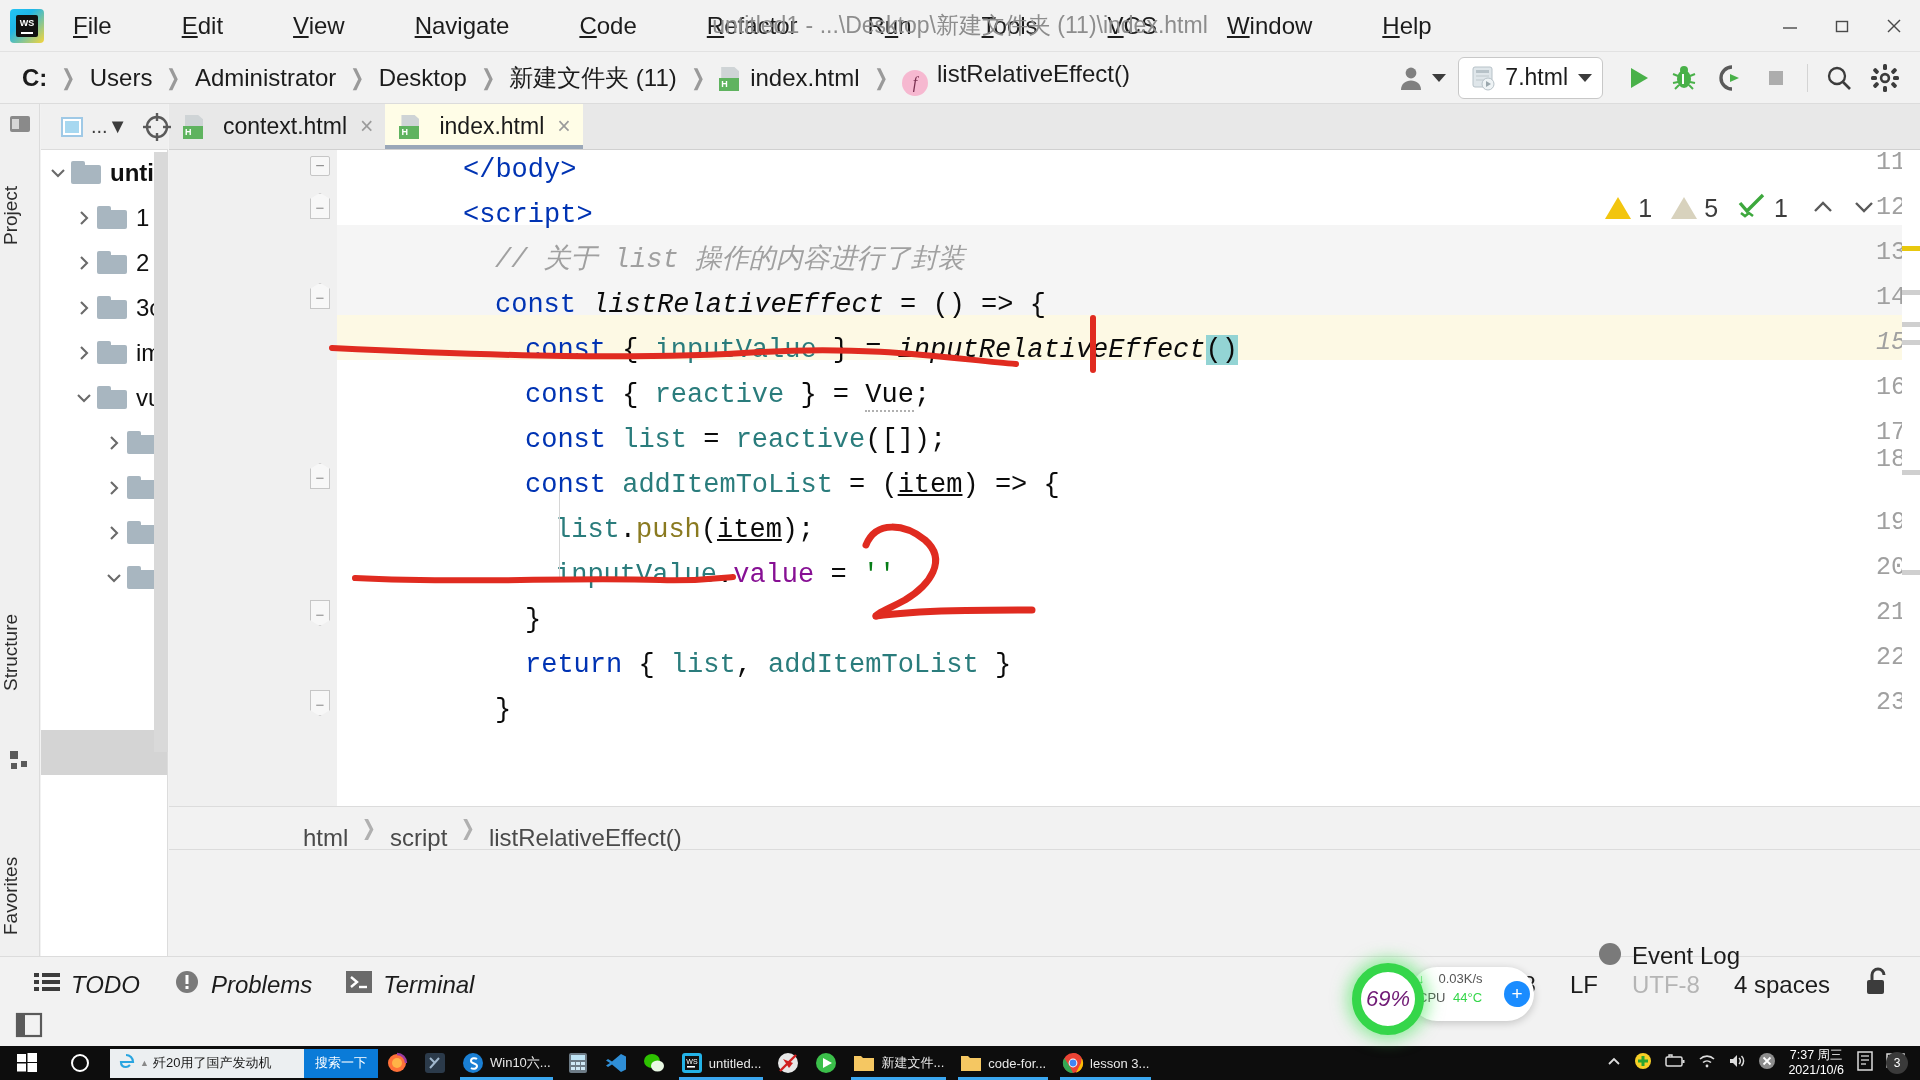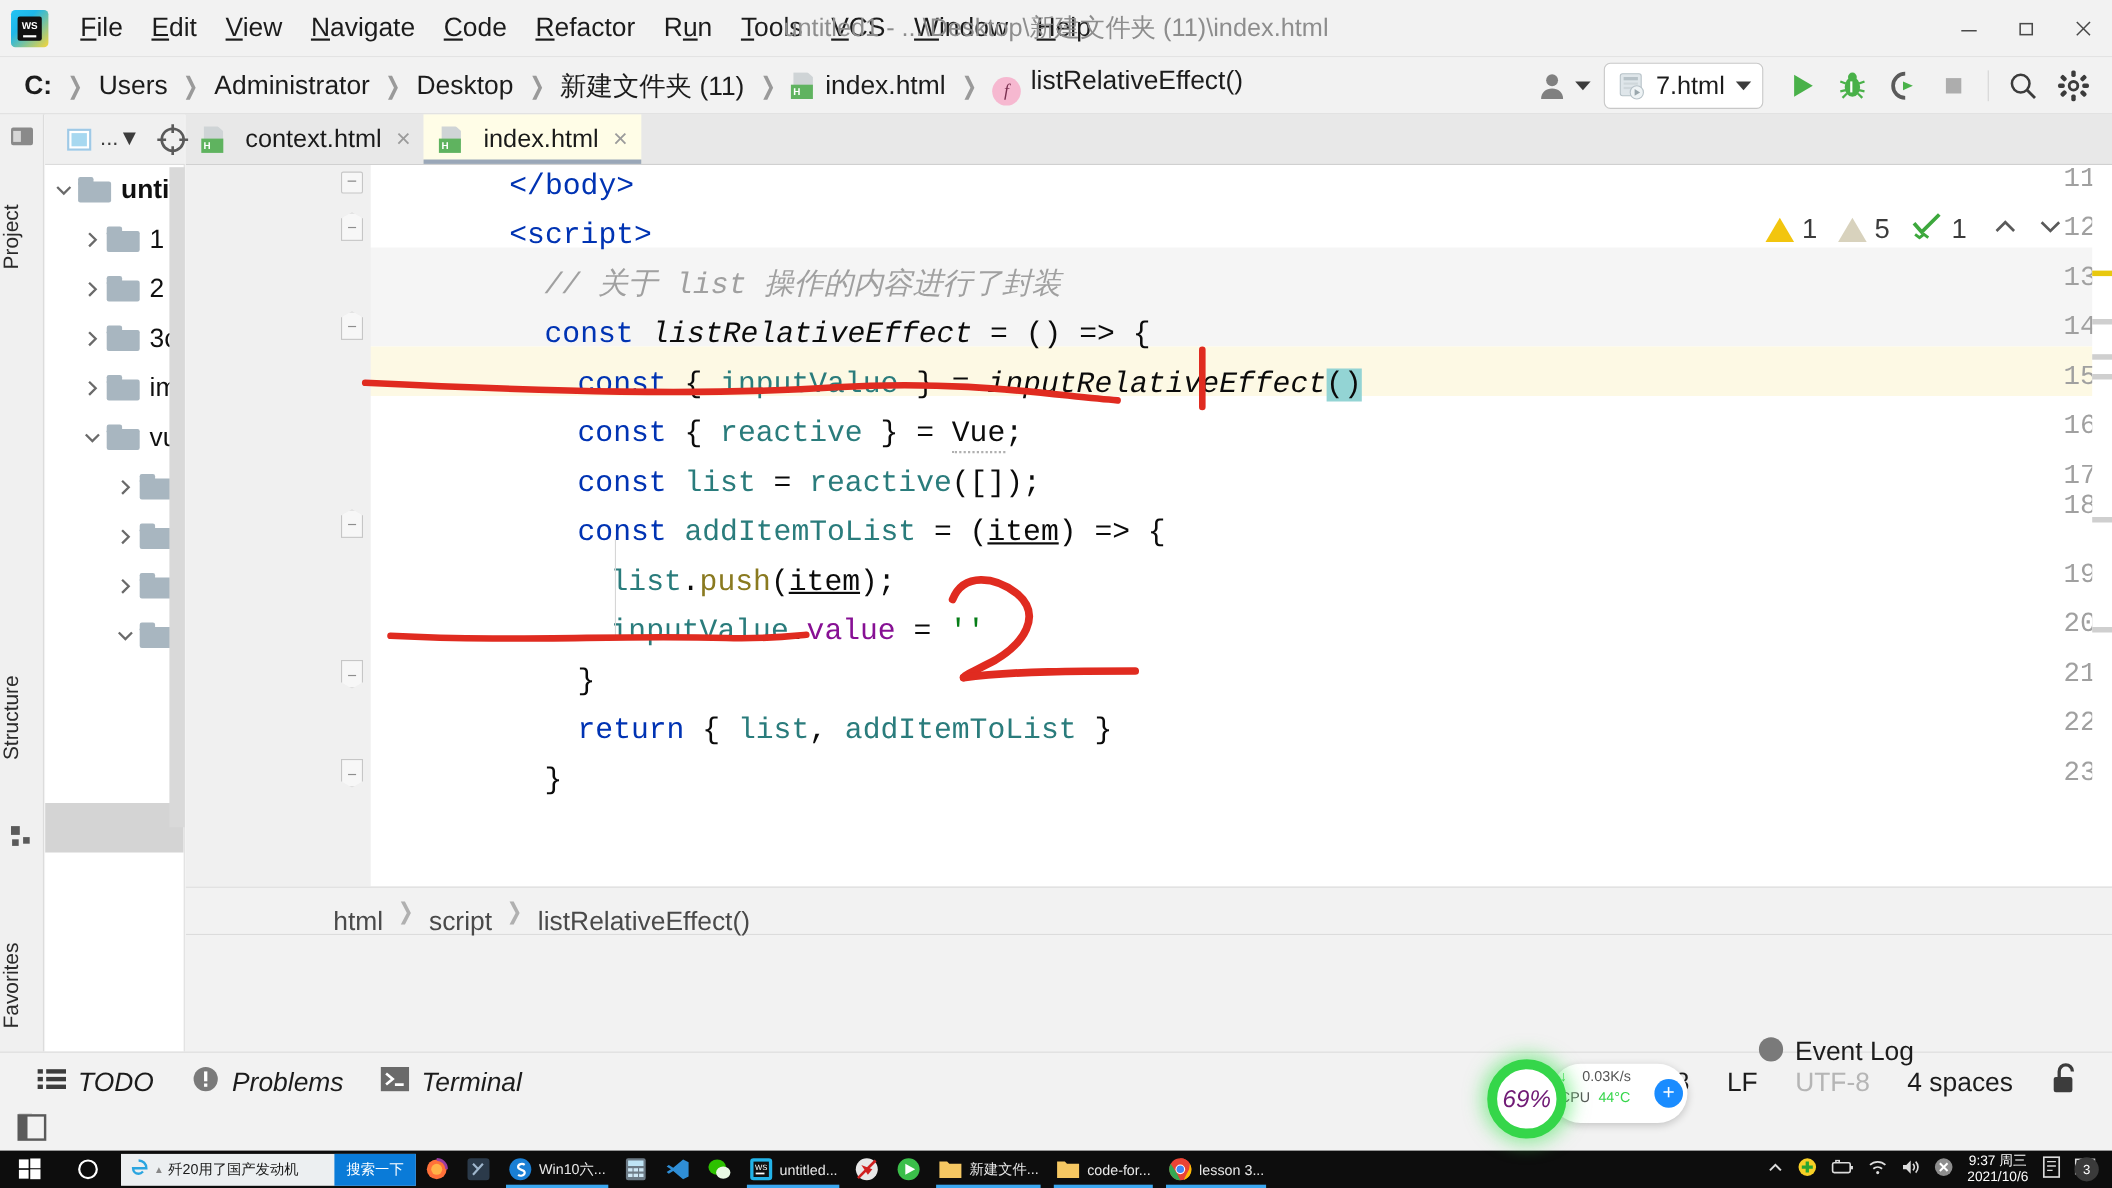--- a/index.html
+++ b/index.html
@@ -21,21 +21,21 @@
     width:34px; height:34px; margin-left:10px; border-radius:4px;
     background:linear-gradient(135deg,#22c4f4 0%,#1fb6e8 35%,#f7d53a 100%);
     position:relative; flex:none;
   }
   .ws-logo .inner {
     position:absolute; left:6px; top:6px; width:22px; height:22px;
     background:#111; border-radius:2px; color:#fff; font-size:9px;
     font-weight:bold; text-align:center; line-height:12px; padding-top:2px;
   }
   .ws-logo .inner i { display:block; width:12px; height:2px; background:#fff; margin:3px auto 0; font-style:normal;}
-  .menu { display:flex; align-items:center; margin-left:16px; }
+  .menu { display:flex; align-items:center; margin-left:16px;gap:44px; }
   .menu-item {
     font-size:24px; color:#1c1c1c; padding:2px 13px; cursor:default;
     white-space:nowrap;
   }
   .menu-item u { text-decoration: underline; }
   .win-title {
     position:absolute; left:50%; transform:translateX(-50%);
     font-size:23px; color:#8d8d8d; white-space:nowrap;
   }
   .win-btns { position:absolute; right:0; top:0; height:52px; display:flex; }
@@ -623,21 +623,21 @@
     <div class="hl-line dim" style="top:120px;"></div>
     <div class="hl-line" style="top:165px;"></div>
 
     <div class="gutter"></div>
     <div class="foldcol"></div>
 
     <div class="lineno" style="top:-2px;">11</div>
     <div class="lineno" style="top:43px;">12</div>
     <div class="lineno" style="top:88px;">13</div>
     <div class="lineno" style="top:133px;">14</div>
-    <div class="lineno" style="top:178px;">15</div>
+    <div class="lineno" style="top:178px;font-style:italic;">15</div>
     <div class="lineno" style="top:223px;">16</div>
     <div class="lineno" style="top:268px;">17</div>
     <div class="lineno" style="top:295px;">18</div>
     <div class="lineno" style="top:358px;">19</div>
     <div class="lineno" style="top:403px;">20</div>
     <div class="lineno" style="top:448px;">21</div>
     <div class="lineno" style="top:493px;">22</div>
     <div class="lineno" style="top:538px;">23</div>
 
     <div class="fold-marker rnd" style="left:141px; top:6px;">−</div>
@@ -953,21 +953,21 @@
             <path d="M13.5 3a7 7 0 0 1 0 10" fill="none" stroke="#dcdcdc" stroke-width="1.5"></path>
           </svg>
       </span>
       <span>
         <svg width="18" height="18" viewBox="0 0 18 18">
             <circle cx="9" cy="9" r="8" fill="#8d8d8d"></circle>
             <path d="M5.5 5.5l7 7M12.5 5.5l-7 7" stroke="#fff" stroke-width="1.8"></path>
           </svg>
       </span>
       <span class="tb-clock">
-        <span style="display:block;">9:37 周三</span>
+        <span style="display:block;">7:37 周三</span>
         <span style="display:block;">2021/10/6</span>
       </span>
       <span>
         <svg width="18" height="20" viewBox="0 0 18 20">
             <rect x="2" y="1" width="14" height="18" fill="none" stroke="#dcdcdc" stroke-width="1.5"></rect>
             <g stroke="#dcdcdc" stroke-width="1.3">
               <line x1="5" y1="5" x2="13" y2="5"></line>
               <line x1="5" y1="9" x2="13" y2="9"></line>
               <line x1="5" y1="13" x2="10" y2="13"></line>
             </g>

